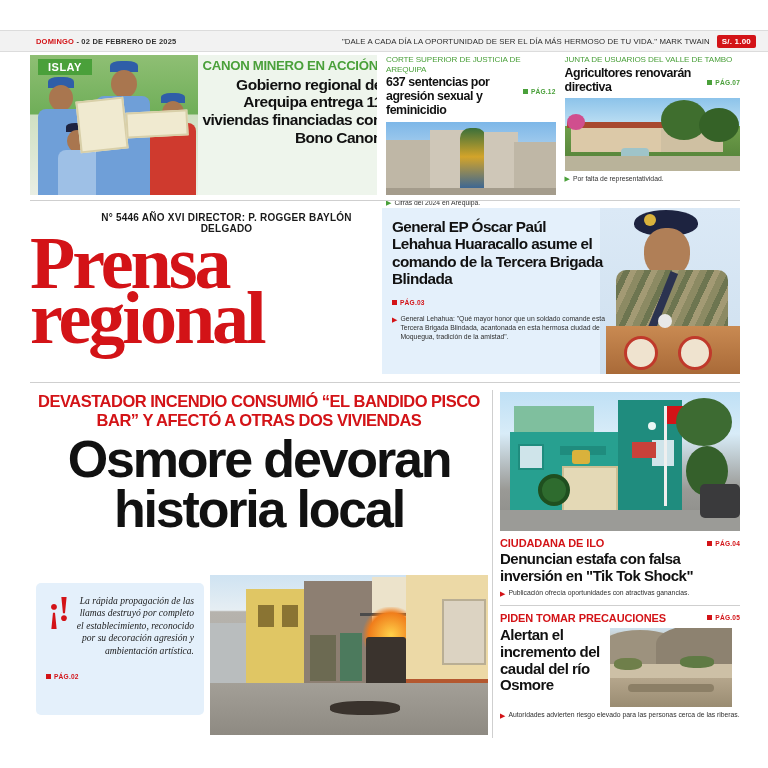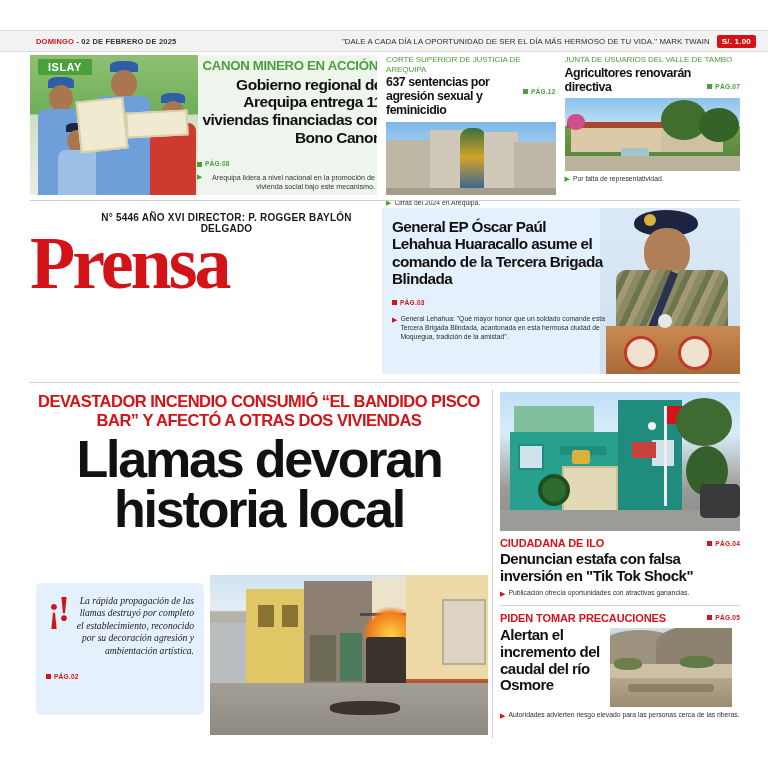--- a/index.html
+++ b/index.html
@@ -211,32 +211,20 @@
             <div class="body-r" style="left:2px;top:34px;width:46px;height:72px;"></div>
           </div>
           <div class="card" style="left:48px;top:44px;width:48px;height:52px;transform:rotate(-6deg);"></div>
           <div class="card" style="left:96px;top:56px;width:62px;height:26px;transform:rotate(-3deg);"></div>
         </div>
       </div>
       <div class="t1-text">
         <div class="kicker-green">CANON MINERO EN ACCIÓN:</div>
         <div class="t1-head">Gobierno regional de Arequipa entrega 11 viviendas financiadas con Bono Canon</div>
       </div>
-      <div class="t1-foot">
-        <div style="position:absolute; left:0; bottom:22px;">
-          <span class="pagbadge pg-green">
-            <span class="sq"></span>
-            <span>PÁG.08</span>
-          </span>
-        </div>
-        <div style="display:flex; gap:3px; justify-content:flex-end;">
-          <span class="arrow">▶</span>
-          <span>Arequipa lidera a nivel nacional en la promoción de vivienda social bajo este mecanismo.</span>
-        </div>
-      </div>
     </div>
 
     <div class="teaser">
       <div class="t-kicker">CORTE SUPERIOR DE JUSTICIA DE AREQUIPA</div>
       <div style="display:flex; align-items:flex-start; gap:4px;">
         <div class="t-head" style="flex:1">637 sentencias por agresión sexual y feminicidio</div>
         <span class="pagbadge pg-green" style="margin-top:14px;">
           <span class="sq"></span>
           <span>PÁG.12</span>
         </span>
@@ -252,21 +240,21 @@
         </div>
       </div>
       <div class="t-cap">
         <span class="arrow">▶</span>
         <span>Cifras del 2024 en Arequipa.</span>
       </div>
     </div>
 
     <div class="teaser teaser-wide">
       <div class="t-kicker">JUNTA DE USUARIOS DEL VALLE DE TAMBO</div>
-      <div style="display:flex; align-items:center; gap:4px;">
+      <div style="display:flex; align-items:flex-start; gap:4px;">
         <div class="t-head" style="flex:1">Agricultores renovarán directiva</div>
         <span class="pagbadge pg-green" style="margin-top:14px;">
           <span class="sq"></span>
           <span>PÁG.07</span>
         </span>
       </div>
       <div class="t-photo">
         <div class="ph ph-garden">
           <div class="gd-house" style="left:6px;top:28px;width:92px;height:26px;"></div>
           <div class="gd-roof" style="left:2px;top:24px;width:100px;height:6px;"></div>
@@ -284,20 +272,21 @@
       </div>
     </div>
   </div>
 
   <div class="hr" style="left:30px; top:200px; width:710px; height:1px;"></div>
 
   <div class="masthead">
     <div class="mh-sub">N° 5446 AÑO XVI DIRECTOR: P. ROGGER BAYLÓN DELGADO</div>
     <div class="mh-logo">
       <span>Prensa</span>
+      <span class="l2">regional</span>
     </div>
   </div>
 
   <div class="moq">
     <div class="moq-photo">
       <div class="ph ph-gen">
         <div class="gen-beret" style="left:34px;top:2px;width:64px;height:26px;"></div>
         <div style="position:absolute;left:44px;top:6px;width:12px;height:12px;border-radius:50%;background:#d9b23c;"></div>
         <div class="gen-face" style="left:44px;top:20px;width:46px;height:50px;"></div>
         <div class="gen-uni" style="left:16px;top:62px;width:112px;height:62px;"></div>
@@ -321,21 +310,21 @@
         <span>General Lehahua: "Qué mayor honor que un soldado comande esta Tercera Brigada Blindada, acantonada en esta hermosa ciudad de Moquegua, tradición de la amistad".</span>
       </div>
     </div>
   </div>
 
   <div class="hr" style="left:30px; top:382px; width:710px; height:1px;"></div>
 
   <div class="main">
     <div class="main-kicker">DEVASTADOR INCENDIO CONSUMIÓ “EL BANDIDO PISCO BAR” Y AFECTÓ A OTRAS DOS VIVIENDAS</div>
     <div class="main-head">
-      <div>Llamas devoran</div>
+      <div>Osmore devoran</div>
       <div>historia local</div>
     </div>
   </div>
 
   <div class="qbox">
     <div class="qbox-inner">
       <span class="bang">¡!</span>
       <div class="qtext">La rápida propagación de las llamas destruyó por completo el establecimiento, reconocido por su decoración agresión y ambientación artística.</div>
     </div>
     <div class="qpag">

